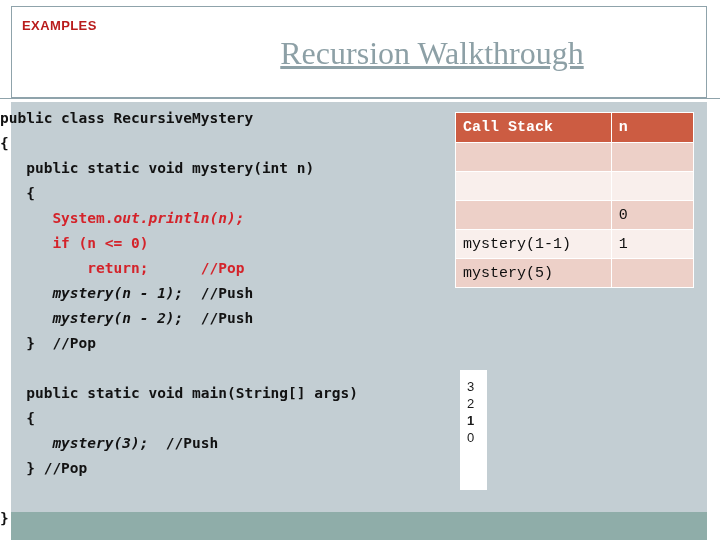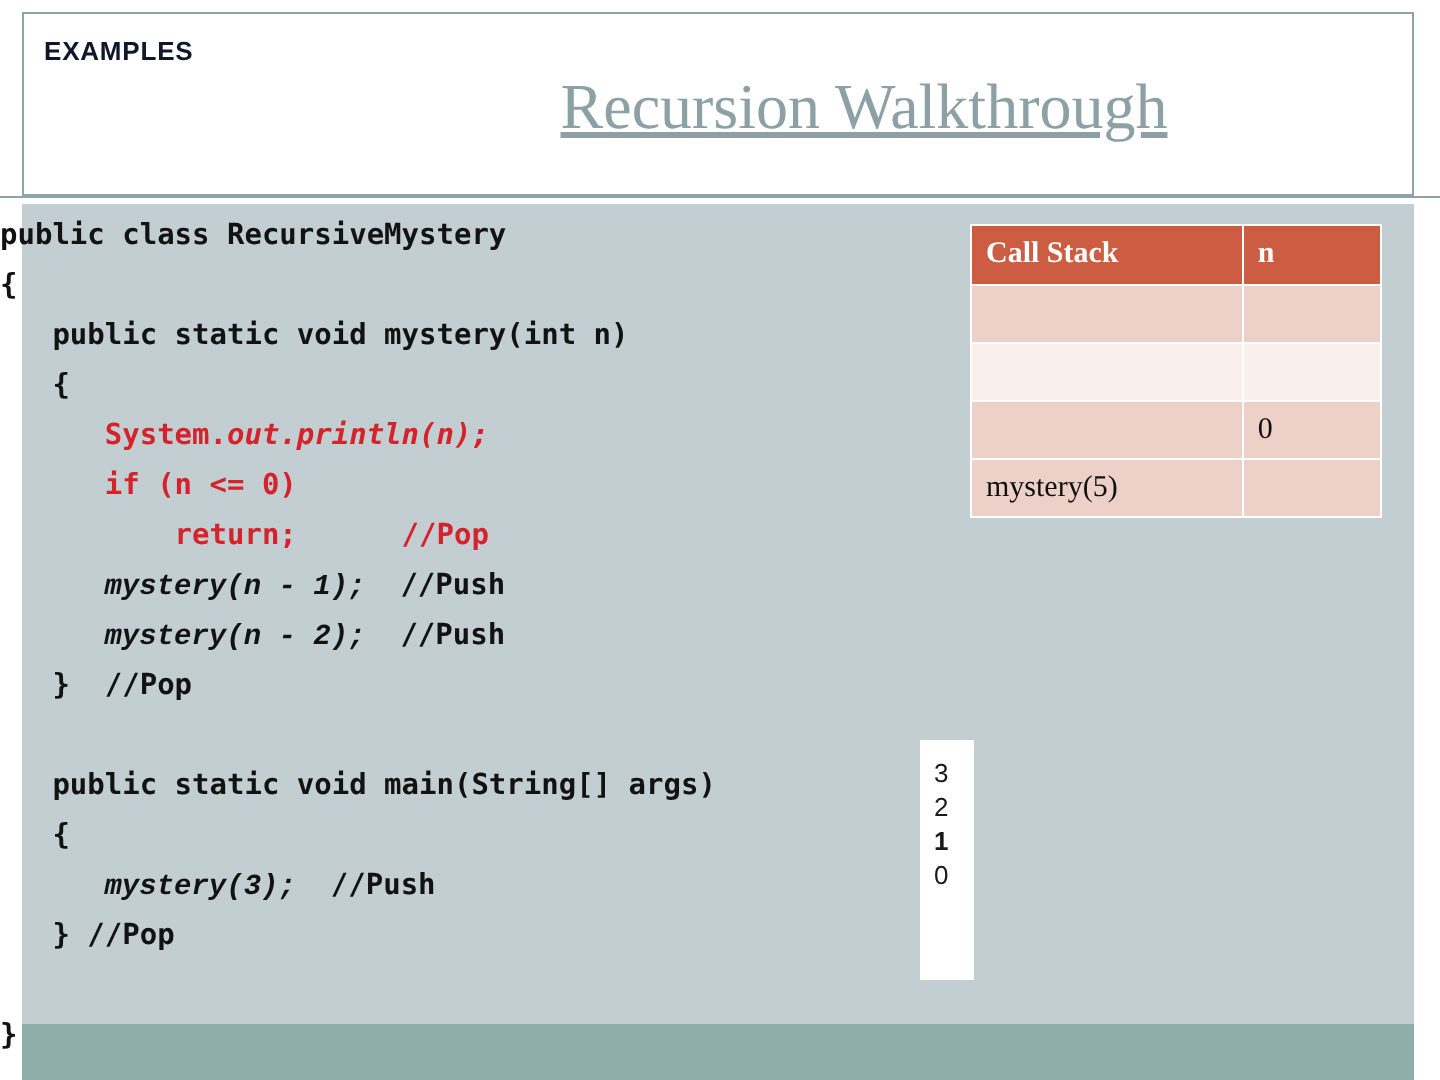--- a/index.html
+++ b/index.html
@@ -33,21 +33,21 @@
     border: 1px solid #8fa3ab;
     box-sizing: border-box;
   }
   #eyebrow {
     position: absolute;
     left: 10px; top: 11px;
     font-family: "Liberation Sans", sans-serif;
     font-size: 13px;
     font-weight: bold;
     letter-spacing: 0.4px;
-    color: #0f172a;
+    color: #b91c1c;
   }
   #slide-title {
     position: absolute;
     left: 150px; top: 28px;
     width: 540px;
     text-align: center;
     font-family: "Liberation Serif", serif;
     font-size: 32px;
     font-weight: normal;
     color: #8da0a6;
@@ -84,34 +84,33 @@
     font-size: 14.5px;
     font-weight: bold;
     line-height: 25px;
     color: #121212;
     white-space: pre;
   }
   .code-line { height: 25px; }
   .blank-line { height: 25px; }
   .kw-red   { color: #d4232a; }
   .kw-red-i { color: #d4232a; font-style: italic; text-align: right; }
-  .id-ital  { font-style: italic; color: #121212; font-family: Liberation Mono, monospace; }
+  .id-ital  { font-style: italic; color: #121212; }
 
   
   #call-stack-table {
     position: absolute;
     left: 455px; top: 112px;
-    width: 206px;
+    width: 239px;
     border-collapse: separate;
     border-spacing: 1px;
     background: #ffffff;
-    font-family: Liberation Serif, serif;
+    font-family: Liberation Mono, monospace;
     font-size: 15px;
     color: #101010;
-    margin-left: 30px;
   }
   #call-stack-table th {
     background: #cc5c42;
     color: #ffffff;
     font-weight: bold;
     text-align: left;
     padding: 4px 7px;
     font-size: 15px;
     height: 21px;
   }
@@ -180,20 +179,24 @@
           <td class="col-n">&nbsp;</td>
         </tr>
         <tr class="row-light">
           <td class="col-call">&nbsp;</td>
           <td class="col-n">&nbsp;</td>
         </tr>
         <tr class="row-dark">
           <td class="col-call">&nbsp;</td>
           <td class="col-n">0</td>
         </tr>
+        <tr class="row-light">
+          <td class="col-call">mystery(1-1)</td>
+          <td class="col-n">1</td>
+        </tr>
         <tr class="row-dark">
           <td class="col-call">mystery(5)</td>
           <td class="col-n">&nbsp;</td>
         </tr>
       </tbody>
   </table>
 
   <div id="output-box">
       <div>3</div>
       <div>2</div>

